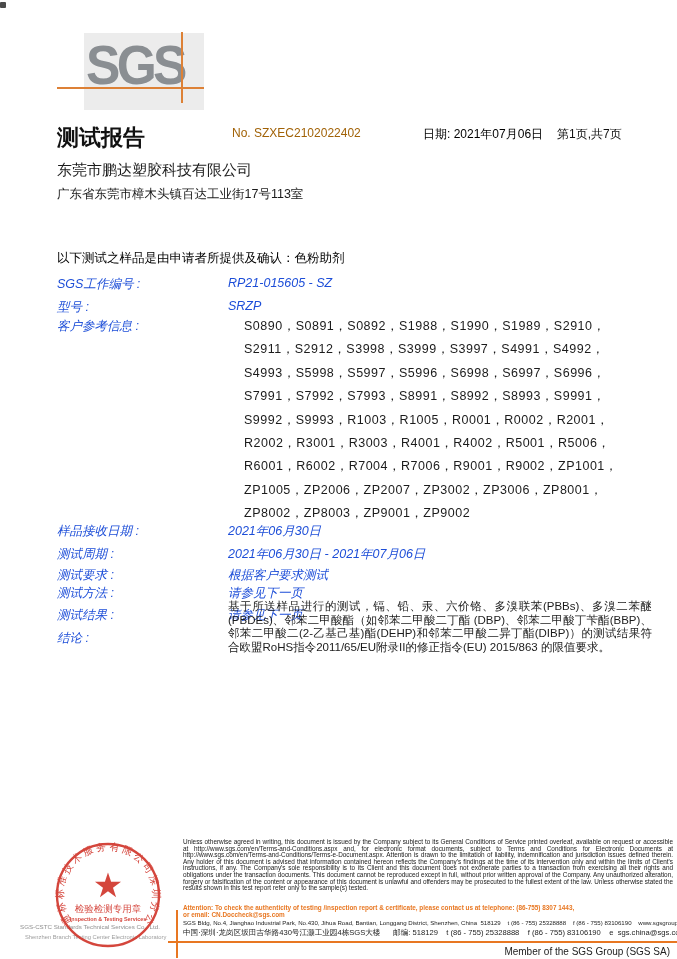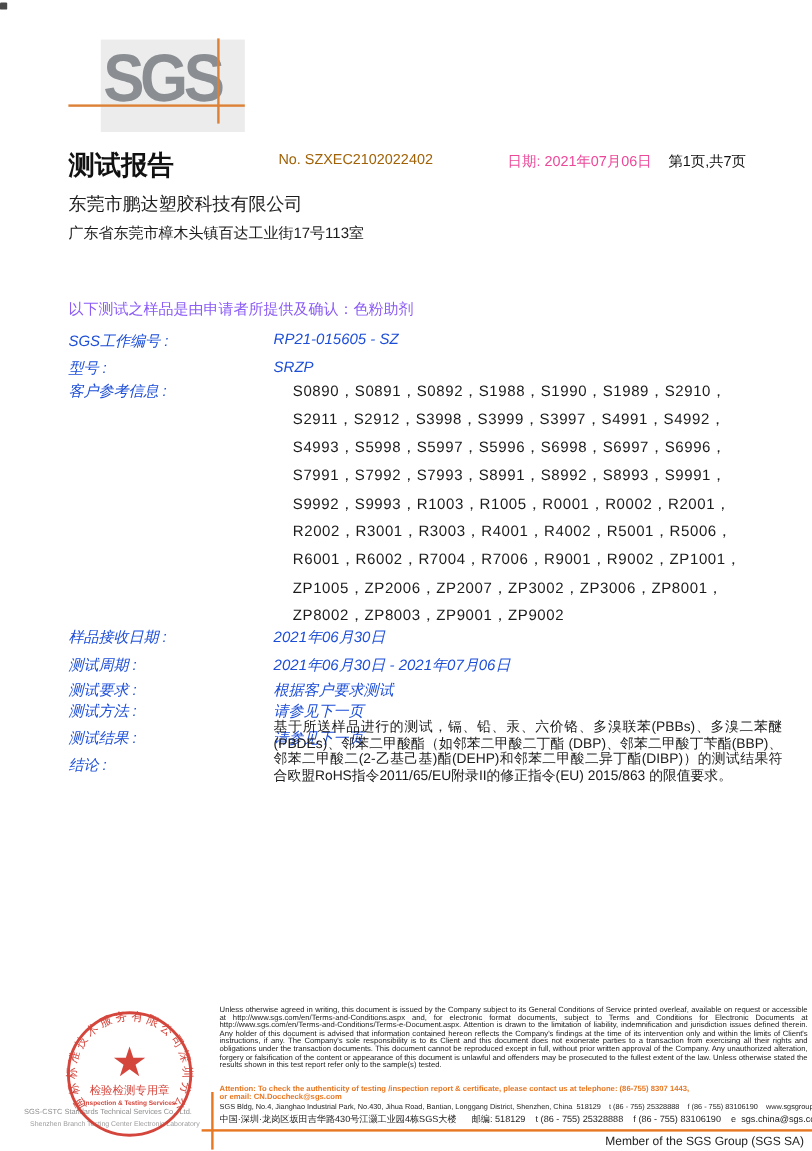--- a/index.html
+++ b/index.html
@@ -13,26 +13,26 @@
   .speck{left:0;top:2px;width:6px;height:6px;background:#4a4a4a;border-radius:1px;}
   .logo-bg{left:84px;top:33px;width:120px;height:77px;background:#ececec;}
   .logo-text{
     left:86px;top:37px;font-size:56px;line-height:1;font-weight:bold;
     color:#8a8e92;letter-spacing:-4px;transform:scaleX(.92);transform-origin:left top;
   }
   .logo-hline{left:57px;top:87px;width:147px;height:2px;background:#dd8136;}
   .logo-vline{left:181px;top:32px;width:2px;height:71px;background:#dd8136;}
   .doc-title{left:57px;top:123px;font-size:22px;font-weight:bold;color:#111;}
   .report-no{left:232px;top:126px;font-size:12px;color:#a16207;}
-  .report-date{left:423px;top:126px;font-size:12px;color:#ec4899;}
+  .report-date{left:423px;top:126px;font-size:12px;color:#000000;}
   .report-page{left:557px;top:126px;font-size:12px;color:#111;}
   
   .applicant-name{left:57px;top:161px;font-size:15px;color:#1b1b1b;}
   .applicant-address{left:57px;top:186px;font-size:12.5px;color:#1b1b1b;}
-  .intro{left:57px;top:250px;font-size:12.5px;color:#8b5cf6;text-align:right;}
+  .intro{left:57px;top:250px;font-size:12.5px;color:#000000;text-align:right;}
   
   .frow{left:57px;font-size:12.5px;color:#1d4ed8;white-space:nowrap;font-style:italic;}
   .fvalue{position:absolute;left:171px;white-space:nowrap;}
   .ref-line{left:228px;font-size:12.5px;color:#1b1b1b;letter-spacing:.5px;white-space:nowrap;margin-left:16px;}
   .conclusion-val{
     left:228px;top:600px;width:424px;font-size:11.5px;line-height:13.5px;
     color:#1b1b1b;text-align:justify;
   }
   
   .fineprint{

